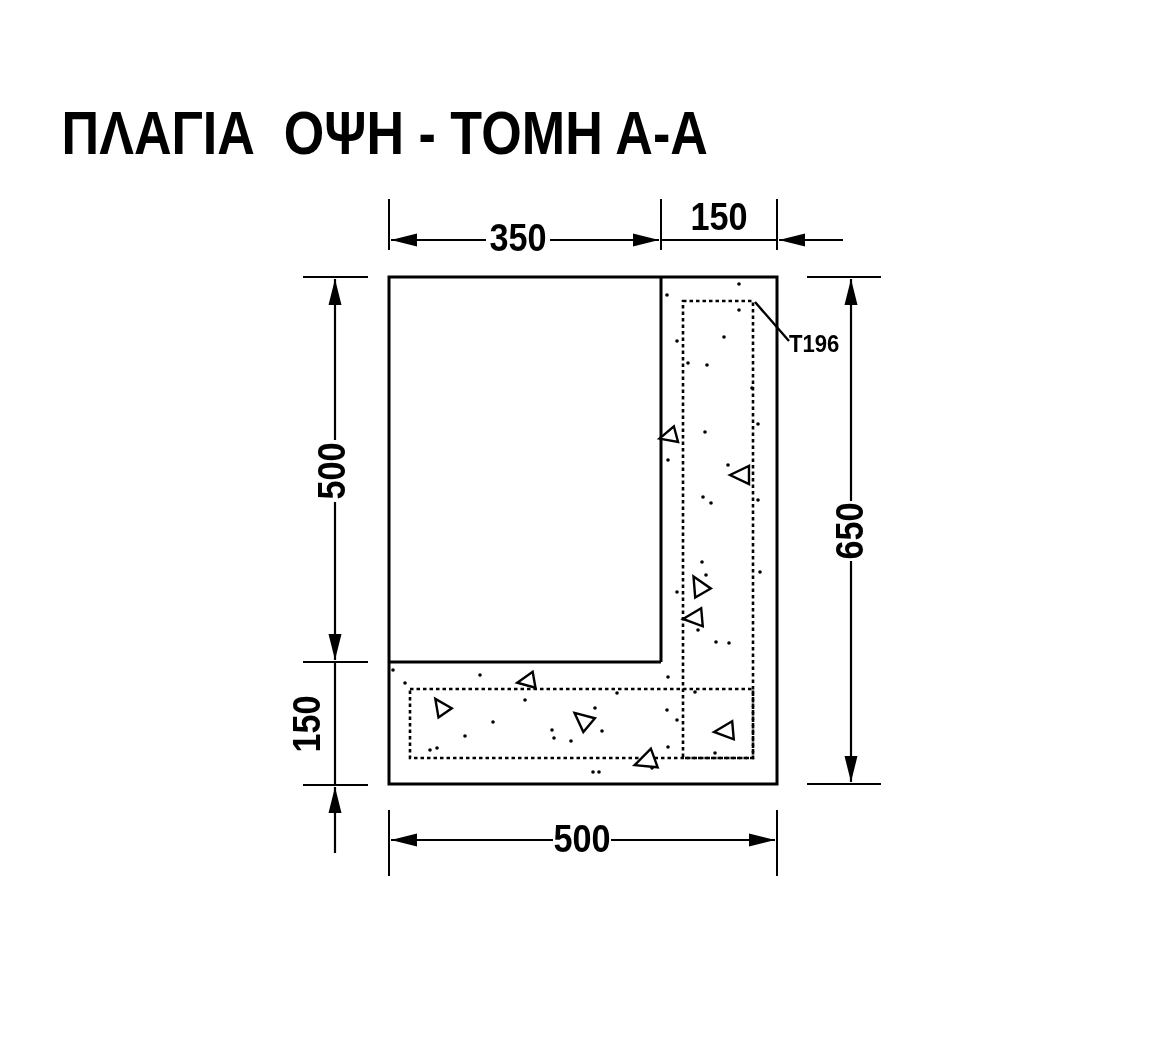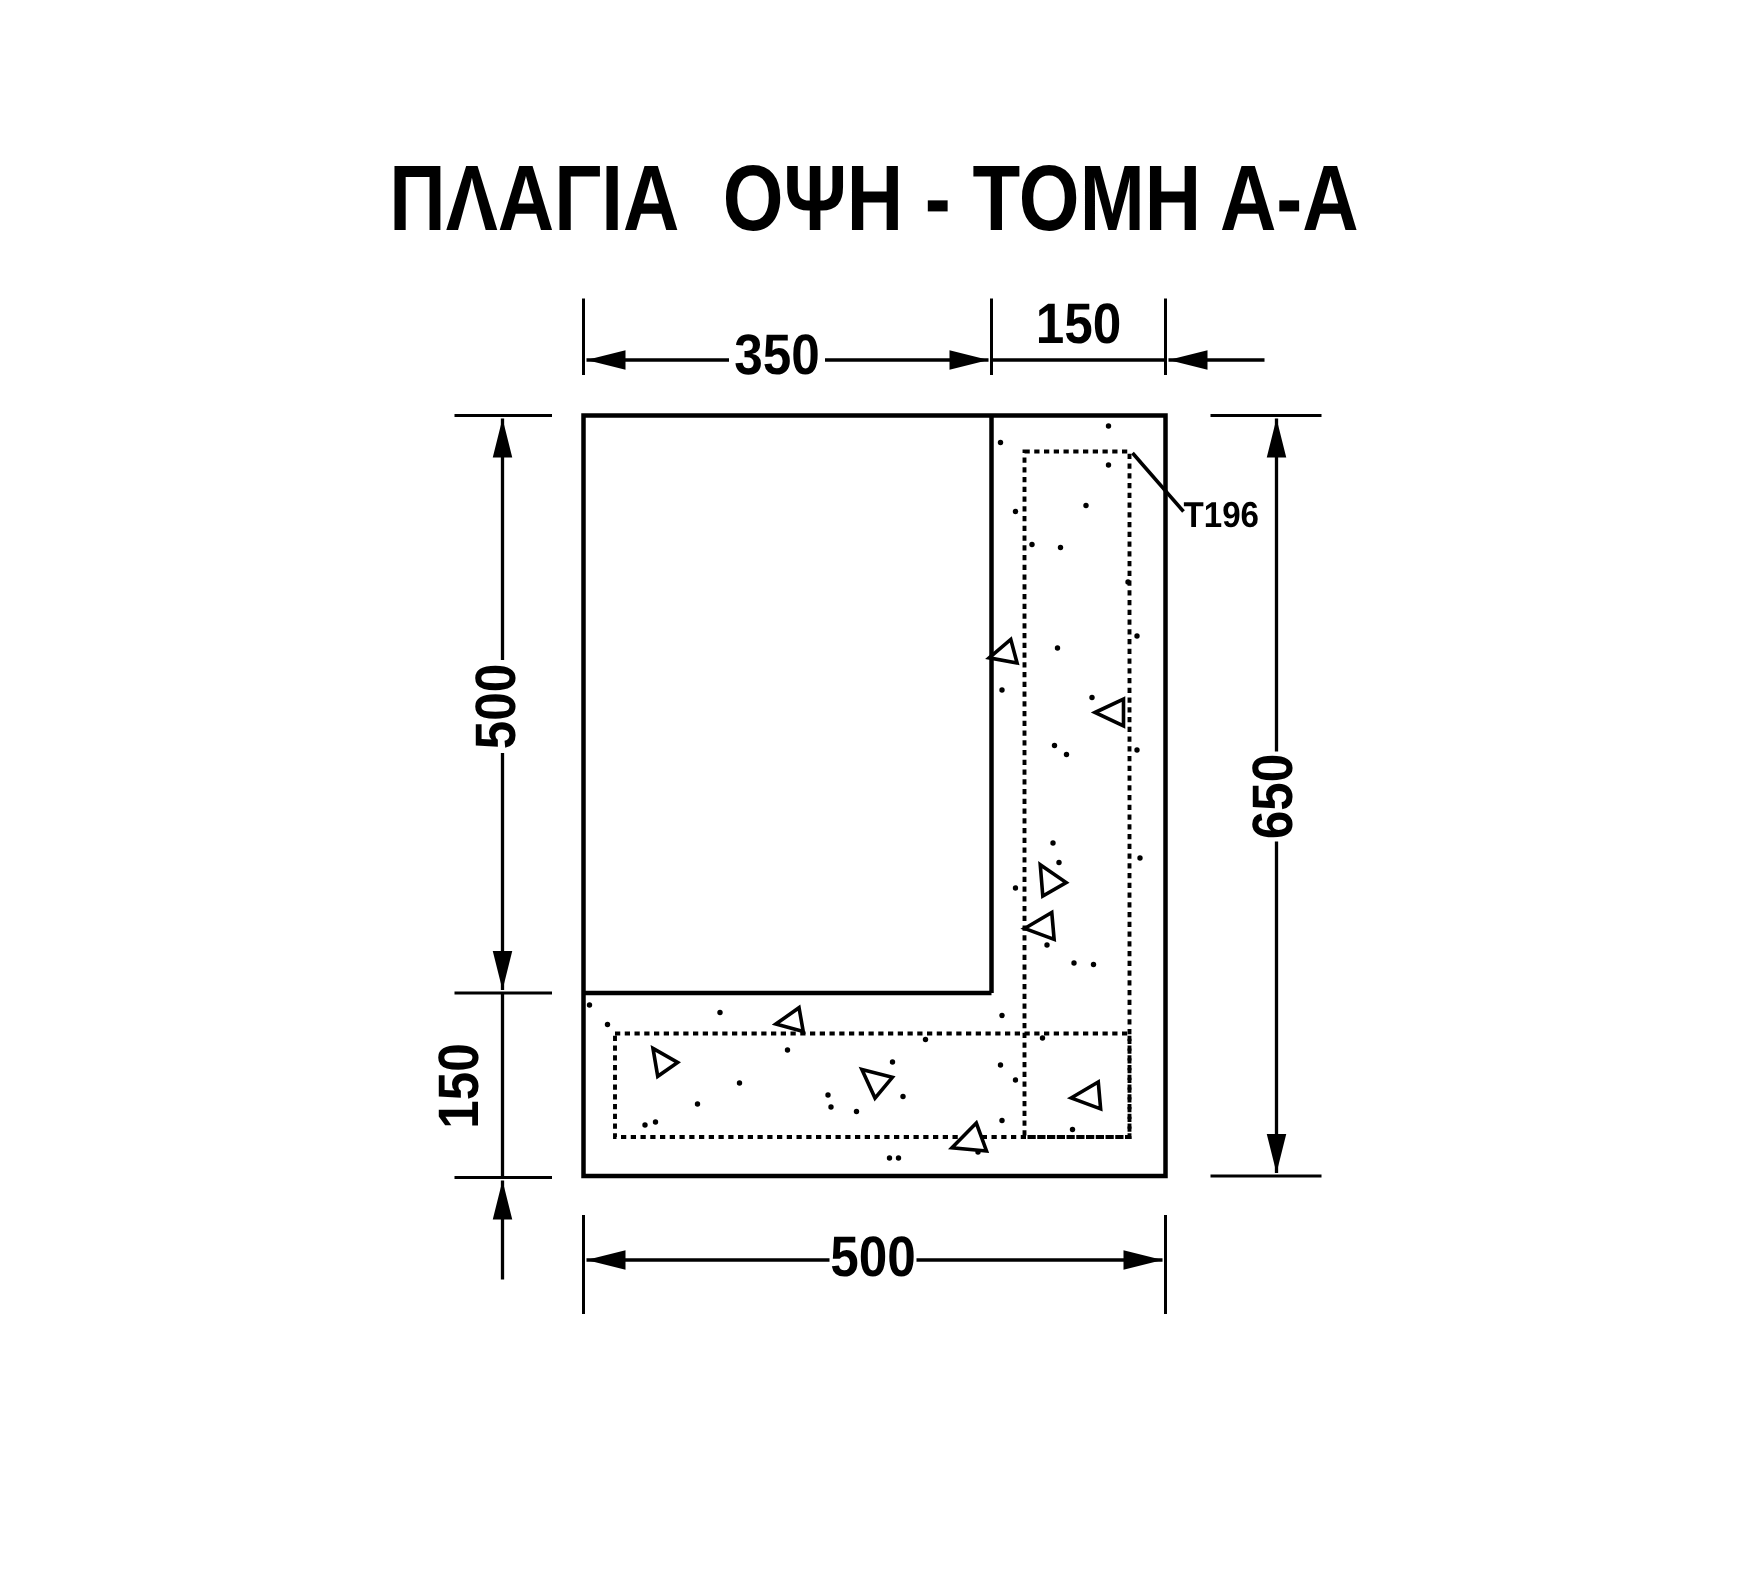--- a/index.html
+++ b/index.html
@@ -15,21 +15,20 @@
   .struct  { stroke:var(--ink); stroke-width:3;   fill:none; }
   .mesh    { stroke:var(--ink); stroke-width:2.6; fill:none; stroke-dasharray:3.5 3; }
   .dimline { stroke:var(--ink); stroke-width:2.2; fill:none; }
   .extline { stroke:var(--ink); stroke-width:2;   fill:none; }
   .arrow   { fill:var(--ink); stroke:none; }
   .leader  { stroke:var(--ink); stroke-width:2.4; fill:none; }
   .tri     { stroke:var(--ink); stroke-width:2.4; fill:var(--paper); }
   .dot     { fill:var(--ink); stroke:none; }
   .title-wrap {
     position:absolute; left:0; top:97px; width:1165px;
-    text-align:center;
   }
   .title-text {
     display:inline-block;
     font-size:62px; font-weight:bold; color:var(--ink);
     transform:scaleX(0.84); white-space:pre; letter-spacing:0px;
   }
   .dim-label {
     position:absolute; color:var(--ink);
     font-size:38px; font-weight:bold; white-space:nowrap;
     transform:translate(-50%,-50%) scaleX(0.9);

